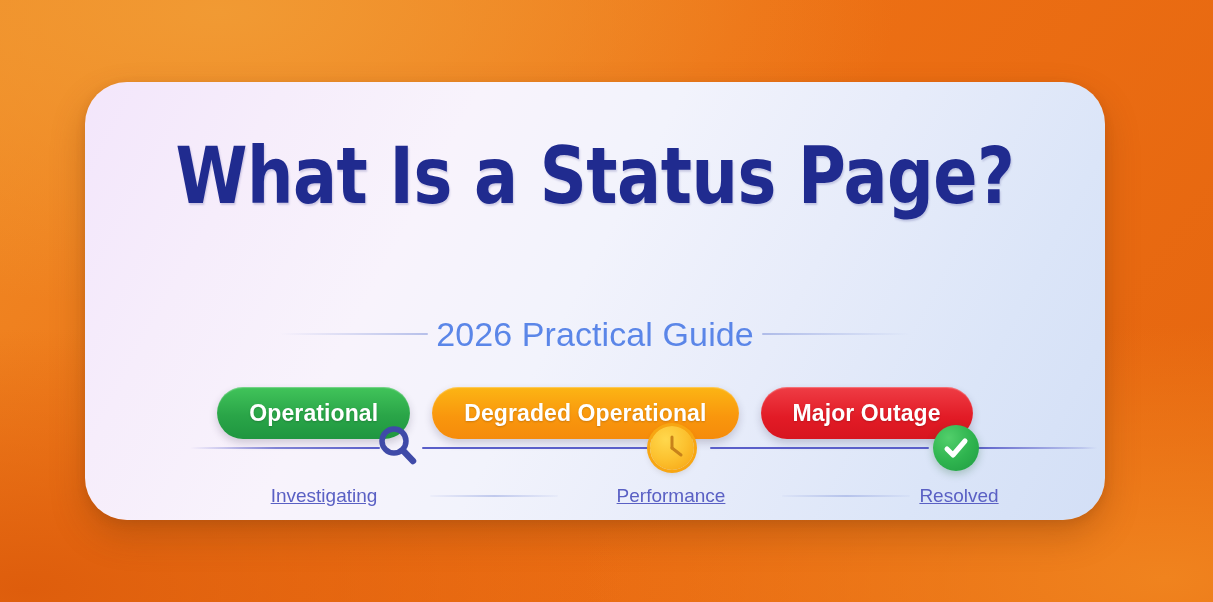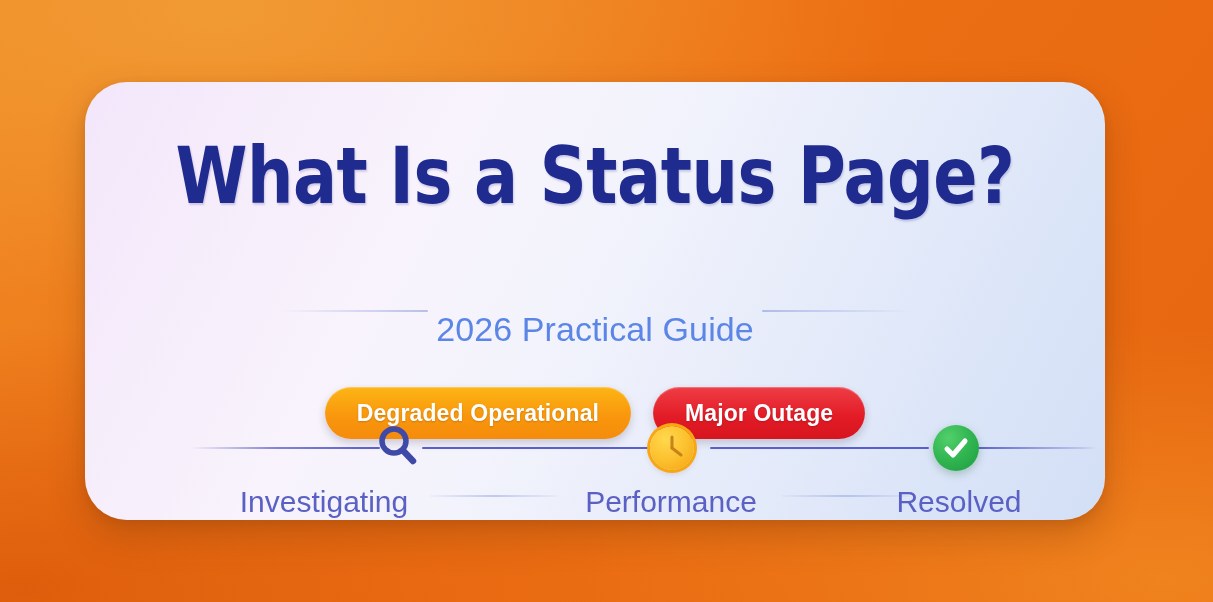--- a/index.html
+++ b/index.html
@@ -61,20 +61,21 @@
     transform:scaleX(0.93);
     white-space:nowrap;
   }
 
   
   #subtitle-row {
     position:absolute;
     left:0; right:0; top:228px;
     height:48px;
     display:flex;
+    align-items:center;
     justify-content:center;
     gap:8px;
   }
   .sub-rule {
     width:148px; height:2px;
     border-radius:2px;
   }
   .sub-rule.left  { background:linear-gradient(to right, rgba(120,140,215,0) 0%, rgba(120,140,215,0.50) 100%); }
   .sub-rule.right { background:linear-gradient(to left,  rgba(120,140,215,0) 0%, rgba(120,140,215,0.50) 100%); }
   #subtitle {
@@ -140,24 +141,25 @@
     width:48px; height:48px;
     display:flex; align-items:center; justify-content:center;
   }
   .node.n1 { left:184px; }
   .node.n2 { left:458px; }
   .node.n3 { left:742px; }
 
   .label {
     position:absolute;
     top:88px;
-    font-size:30px;
+    font-size:19px;
     color:#5a60c4;
     white-space:nowrap;
     text-align:center;
+    text-decoration:underline;
   }
   .label.l1 { left:30px;  width:208px; }
   .label.l2 { left:377px; width:208px; }
   .label.l3 { left:665px; width:208px; }
 
   
   .label-rule {
     position:absolute;
     top:98px; height:2px;
     background:linear-gradient(to right, rgba(120,140,215,0.05) 0%, rgba(120,140,215,0.40) 50%, rgba(120,140,215,0.05) 100%);
@@ -190,20 +192,21 @@
 
   <h1 id="title">What Is a Status Page?</h1>
 
   <div id="subtitle-row">
     <span class="sub-rule left"></span>
     <span id="subtitle">2026 Practical Guide</span>
     <span class="sub-rule right"></span>
   </div>
 
   <div id="pill-row">
+    <span class="pill green">Operational</span>
     <span class="pill orange">Degraded Operational</span>
     <span class="pill red">Major Outage</span>
   </div>
 
   <div id="timeline">
 
     <span class="rail seg1"></span>
     <span class="rail seg2"></span>
     <span class="rail seg3"></span>
     <span class="rail seg4"></span>

